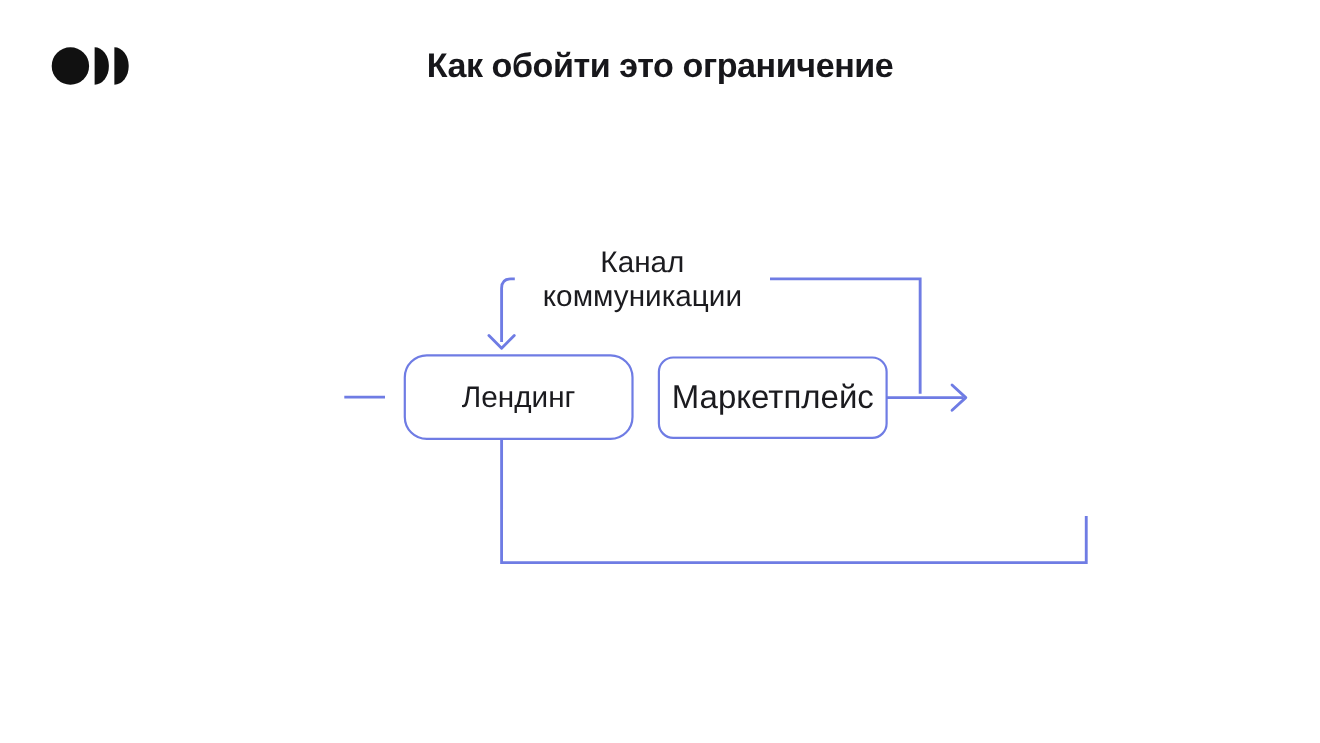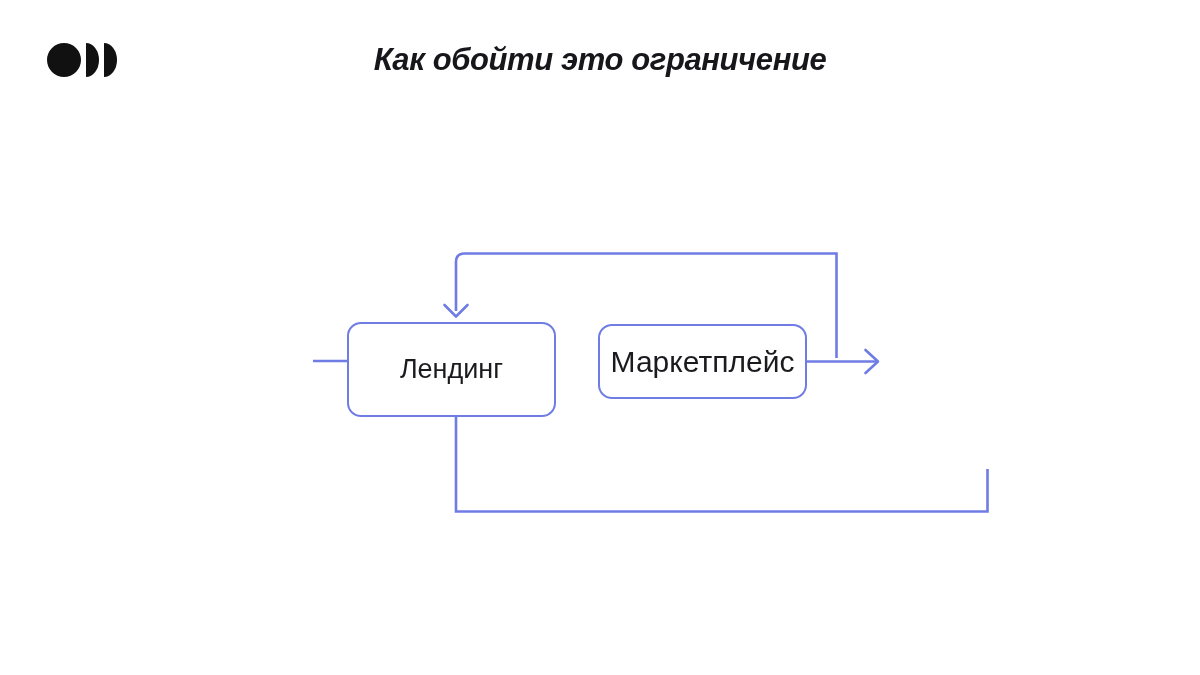--- a/index.html
+++ b/index.html
@@ -20,39 +20,38 @@
   .logo{position:absolute;left:47px;top:43px;height:34px;display:flex;align-items:center;gap:5px;}
   .logo .dot{width:34px;height:34px;background:#111;border-radius:50%;}
   .logo .half{width:13px;height:34px;background:#111;border-radius:0 100% 100% 0 / 0 50% 50% 0;}
 
   
   .title{
     position:absolute;left:0;right:0;top:42px;margin:0;
     text-align:center;
     font-size:31px;font-weight:bold;letter-spacing:-0.4px;
     color:#17171b;
-    font-style:italic;
   }
 
   
   .diagram{position:absolute;inset:0;}
   .diagram svg{position:absolute;left:0;top:0;}
   .edge{stroke:var(--accent);stroke-width:2.6;fill:none;}
   .edge.arrowhead{stroke-linecap:round;stroke-linejoin:round;}
 
   .node{
     position:absolute;box-sizing:border-box;
     background:var(--bg);
     border:2.5px solid var(--accent);
     border-radius:14px;
     display:flex;align-items:center;justify-content:center;
     color:var(--ink);font-size:27px;text-align:center;
   }
   .node-reklama{left:107px;top:322px;width:206px;height:78px;}
-  .node-landing{left:347px;top:322px;width:209px;height:95px;}
+  .node-landing{left:367px;top:322px;width:209px;height:78px;border-radius:21px;}
   .node-marketplace{left:598px;top:324px;width:209px;height:75px;font-size:30px;}
   .node-repeat{left:885px;top:255px;width:210px;height:212px;border-radius:16px;line-height:33px;}
   .node-repeat .node-label{max-width:175px;}
 
   .edge-label{
     position:absolute;left:468px;top:221px;width:232px;
     background:var(--bg);
     text-align:center;color:var(--ink);
     font-size:27px;line-height:31px;
     padding:2px 0 4px 0;
@@ -89,15 +88,19 @@
 
     <div class="node node-landing">
       <span class="node-label">Лендинг</span>
     </div>
 
     <div class="node node-marketplace">
       <span class="node-label">Маркетплейс</span>
     </div>
 
 
+    <div class="edge-label">
+      <div>Канал</div>
+      <div>коммуникации</div>
+    </div>
 
   </div>
 </div>
 
 </body></html>

